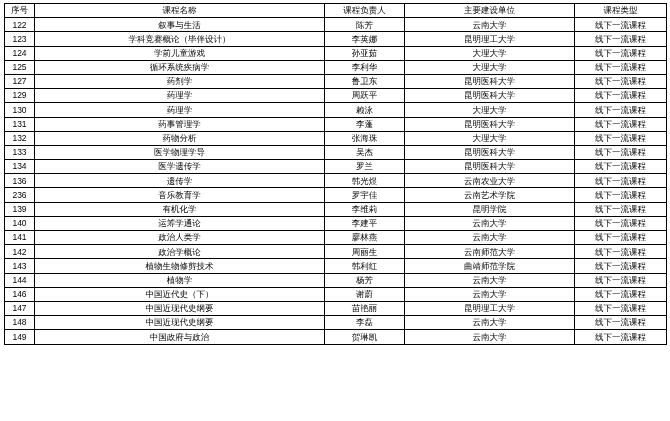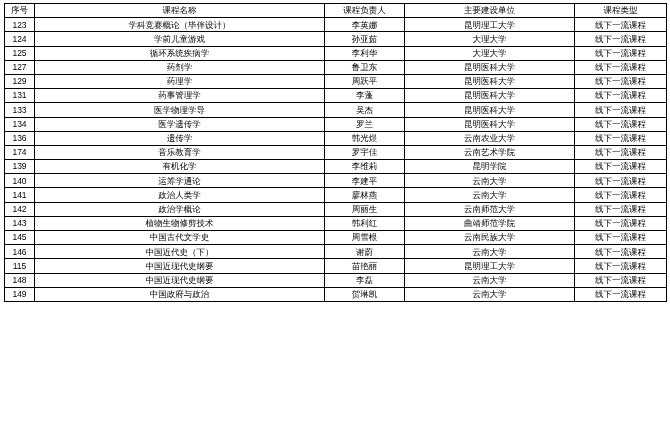--- a/index.html
+++ b/index.html
@@ -63,20 +63,27 @@
       <tr>
         <td>序号</td>
         <td>课程名称</td>
         <td>课程负责人</td>
         <td>主要建设单位</td>
         <td>课程类型</td>
       </tr>
     </thead>
     <tbody id="table-body">
         <tr>
+          <td>122</td>
+          <td>叙事与生活</td>
+          <td>陈芳</td>
+          <td>云南大学</td>
+          <td>线下一流课程</td>
+        </tr>
+        <tr>
           <td>123</td>
           <td>学科竞赛概论（毕伴设计）</td>
           <td>李英娜</td>
           <td>昆明理工大学</td>
           <td>线下一流课程</td>
         </tr>
         <tr>
           <td>124</td>
           <td>学前儿童游戏</td>
           <td>孙亚茹</td>
@@ -98,24 +105,38 @@
           <td>线下一流课程</td>
         </tr>
         <tr>
           <td>129</td>
           <td>药理学</td>
           <td>周跃平</td>
           <td>昆明医科大学</td>
           <td>线下一流课程</td>
         </tr>
         <tr>
+          <td>130</td>
+          <td>药理学</td>
+          <td>赖泳</td>
+          <td>大理大学</td>
+          <td>线下一流课程</td>
+        </tr>
+        <tr>
           <td>131</td>
           <td>药事管理学</td>
           <td>李蓬</td>
           <td>昆明医科大学</td>
+          <td>线下一流课程</td>
+        </tr>
+        <tr>
+          <td>132</td>
+          <td>药物分析</td>
+          <td>张海珠</td>
+          <td>大理大学</td>
           <td>线下一流课程</td>
         </tr>
         <tr>
           <td>133</td>
           <td>医学物理学导</td>
           <td>吴杰</td>
           <td>昆明医科大学</td>
           <td>线下一流课程</td>
         </tr>
         <tr>
@@ -126,21 +147,21 @@
           <td>线下一流课程</td>
         </tr>
         <tr>
           <td>136</td>
           <td>遗传学</td>
           <td>韩光煜</td>
           <td>云南农业大学</td>
           <td>线下一流课程</td>
         </tr>
         <tr>
-          <td>174</td>
+          <td>236</td>
           <td>音乐教育学</td>
           <td>罗宇佳</td>
           <td>云南艺术学院</td>
           <td>线下一流课程</td>
         </tr>
         <tr>
           <td>139</td>
           <td>有机化学</td>
           <td>李维莉</td>
           <td>昆明学院</td>
@@ -168,35 +189,35 @@
           <td>线下一流课程</td>
         </tr>
         <tr>
           <td>143</td>
           <td>植物生物修剪技术</td>
           <td>韩利红</td>
           <td>曲靖师范学院</td>
           <td>线下一流课程</td>
         </tr>
         <tr>
-          <td>145</td>
-          <td>中国古代文学史</td>
-          <td>周雪根</td>
-          <td>云南民族大学</td>
+          <td>144</td>
+          <td>植物学</td>
+          <td>杨芳</td>
+          <td>云南大学</td>
           <td>线下一流课程</td>
         </tr>
         <tr>
           <td>146</td>
           <td>中国近代史（下）</td>
           <td>谢蔚</td>
           <td>云南大学</td>
           <td>线下一流课程</td>
         </tr>
         <tr>
-          <td>115</td>
+          <td>147</td>
           <td>中国近现代史纲要</td>
           <td>苗艳丽</td>
           <td>昆明理工大学</td>
           <td>线下一流课程</td>
         </tr>
         <tr>
           <td>148</td>
           <td>中国近现代史纲要</td>
           <td>李磊</td>
           <td>云南大学</td>

